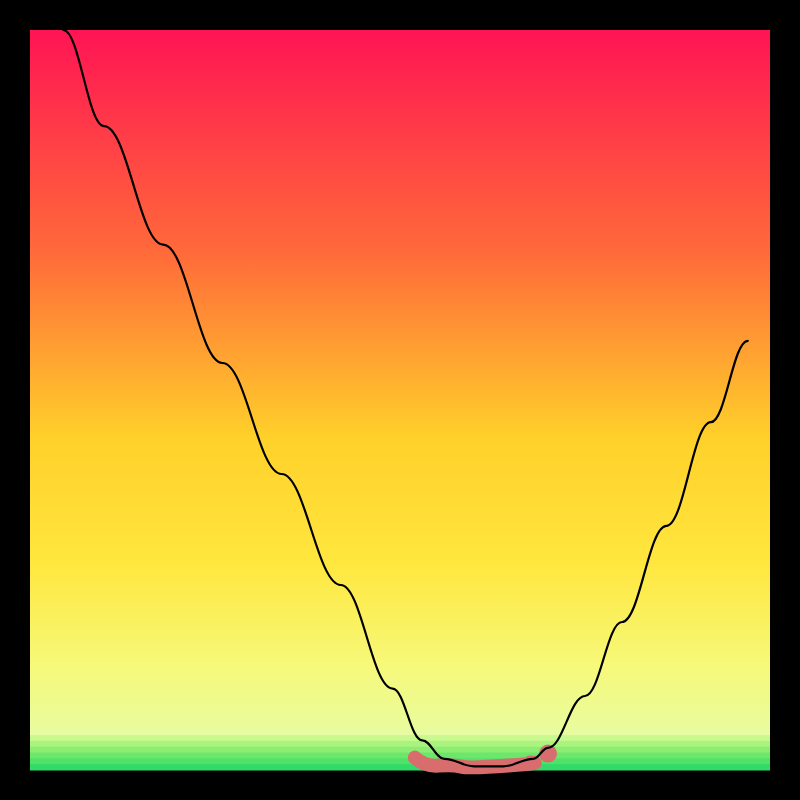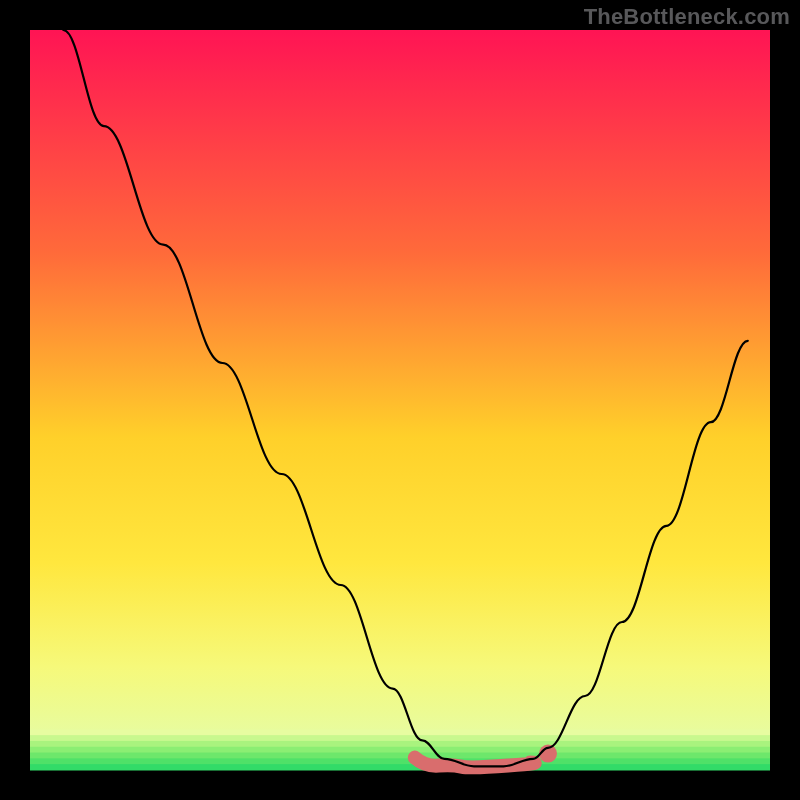--- a/index.html
+++ b/index.html
@@ -44,21 +44,20 @@
     stroke-linecap: round;
   }
   .highlight-dot {
     fill: #d96d6d;
   }
 </style>
 </head>
 <body>
 
 <div class="frame">
-  <div class="attribution">TheBottleneck.com</div>
 
   <svg id="plot-svg" width="800" height="800" viewBox="0 0 800 800">
     <defs>
       <linearGradient id="bg-grad" x1="0" y1="0" x2="0" y2="1">
           <stop offset="0%" stop-color="#ff1454"></stop>
           <stop offset="30%" stop-color="#ff6a3a"></stop>
           <stop offset="55.00000000000001%" stop-color="#ffd02a"></stop>
           <stop offset="72%" stop-color="#ffe73e"></stop>
           <stop offset="86%" stop-color="#f6f97a"></stop>
           <stop offset="95.5%" stop-color="#e7fca0"></stop>

